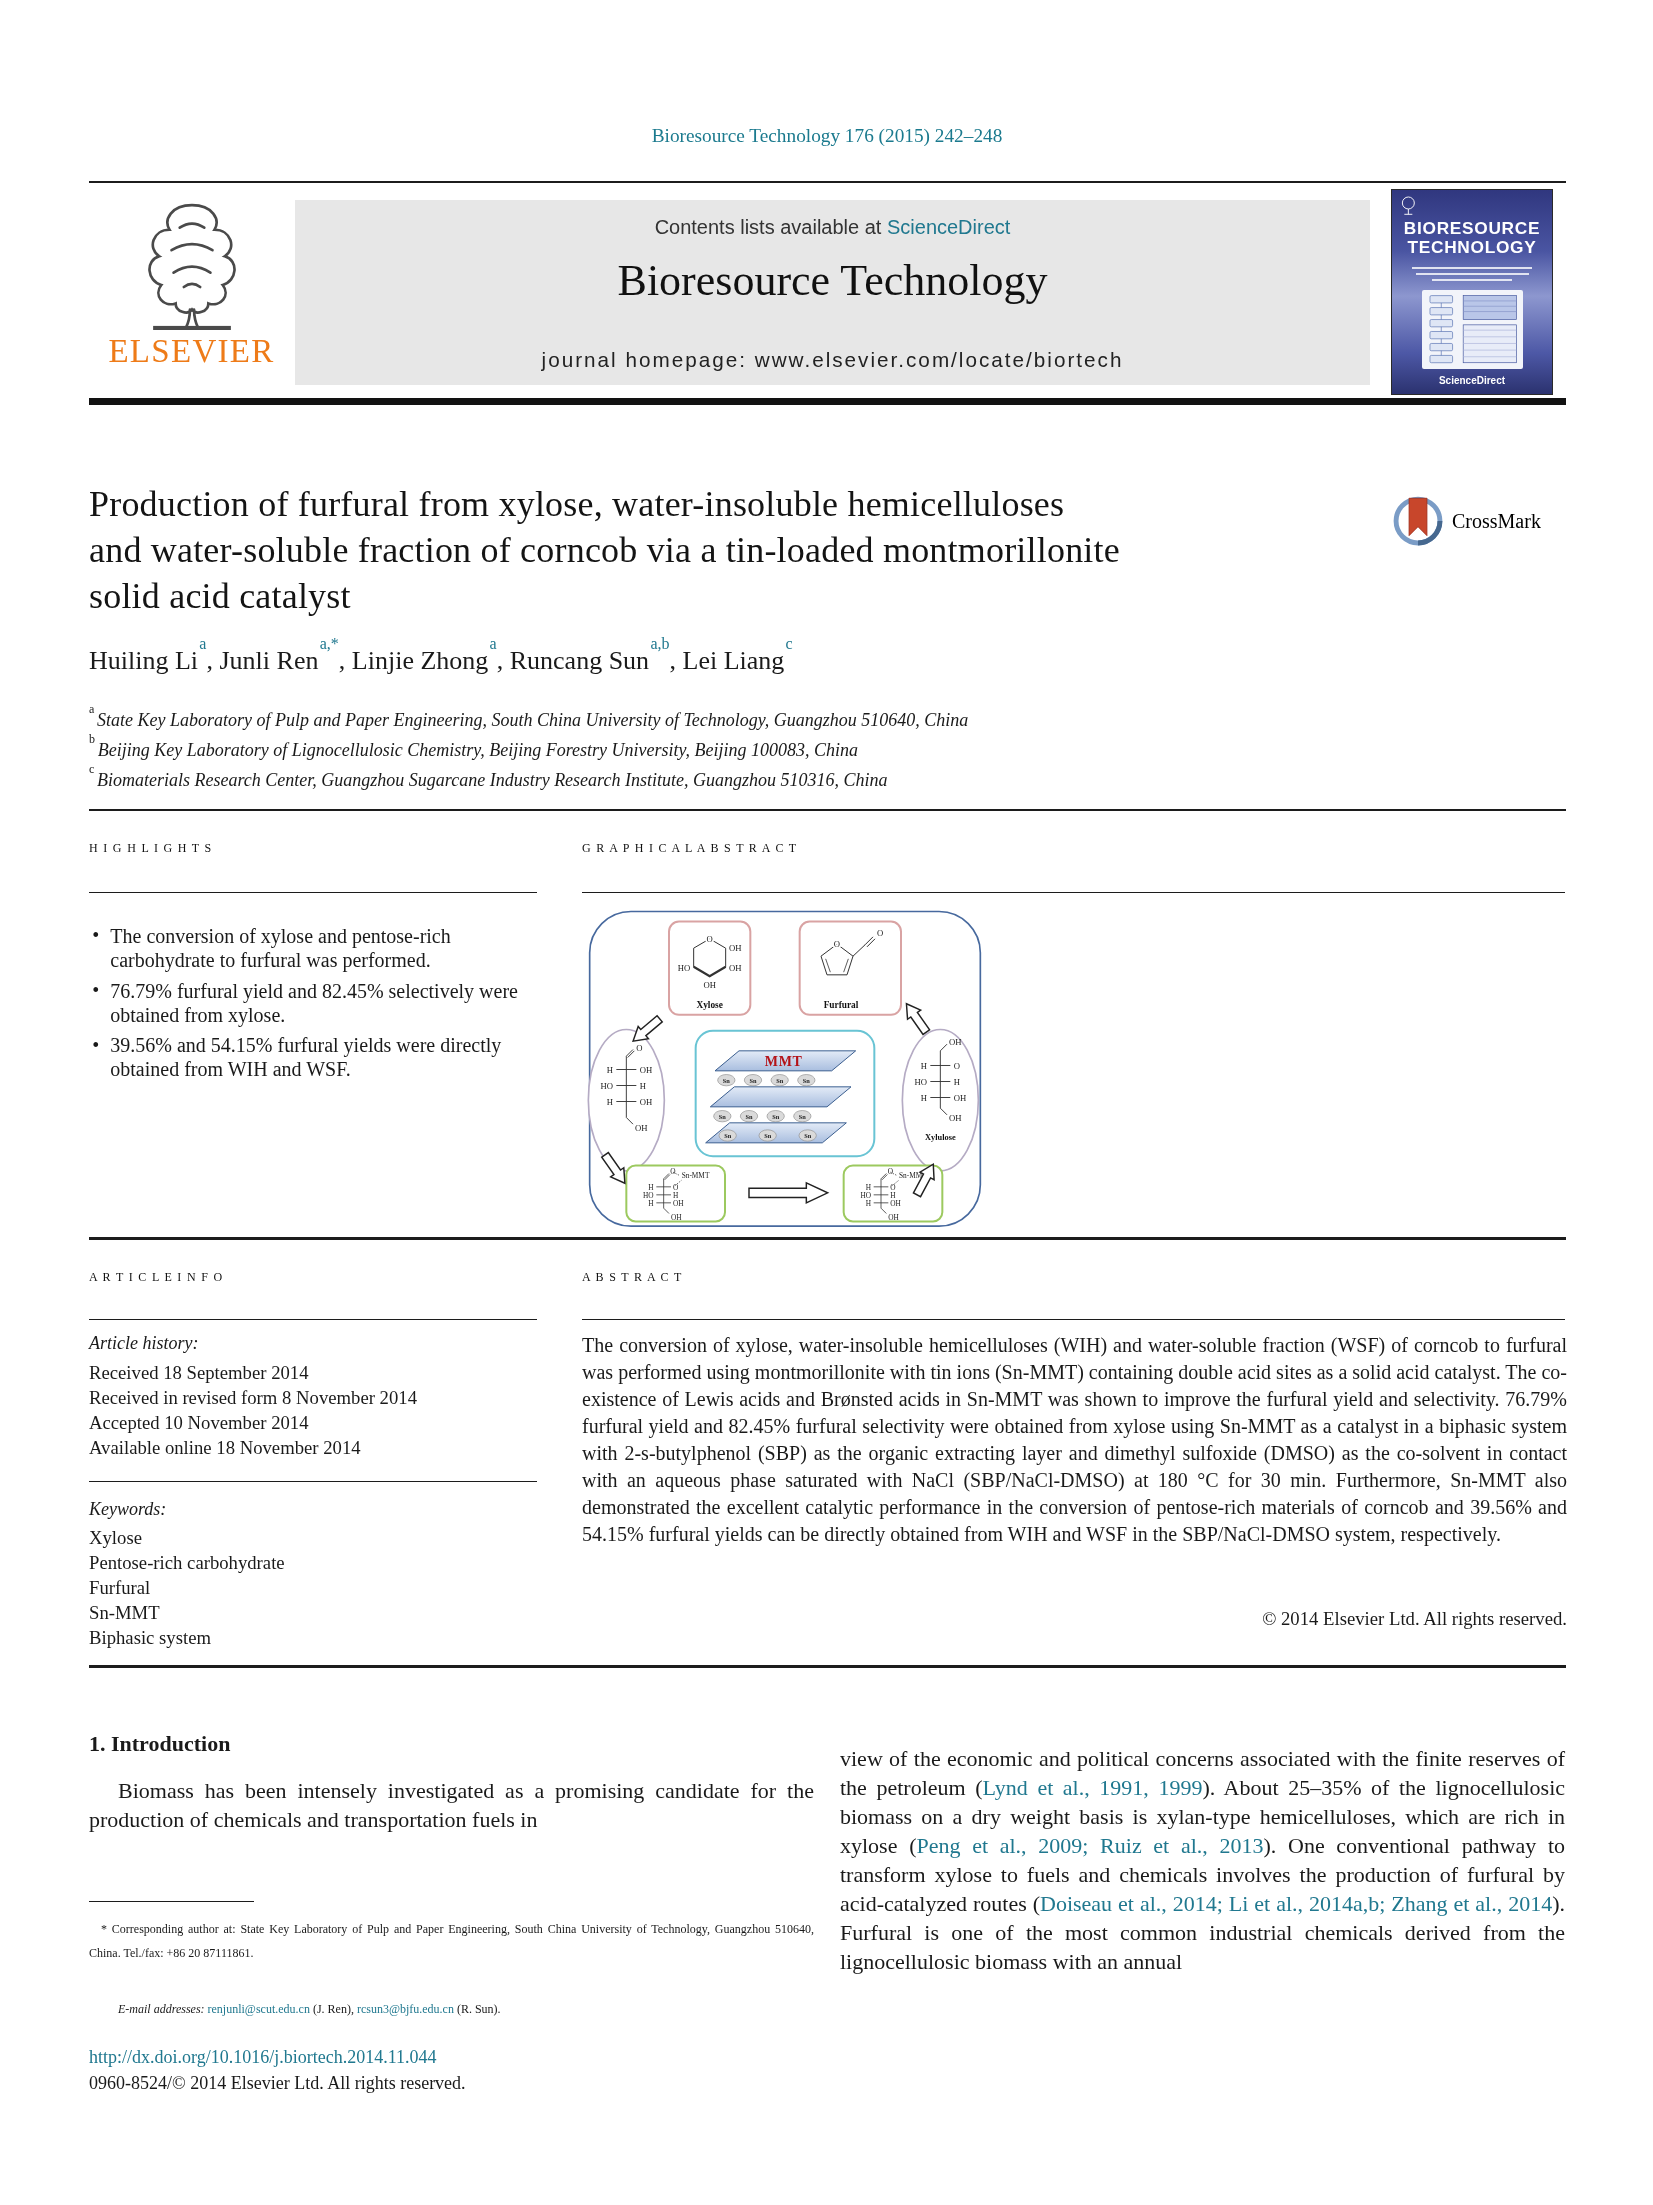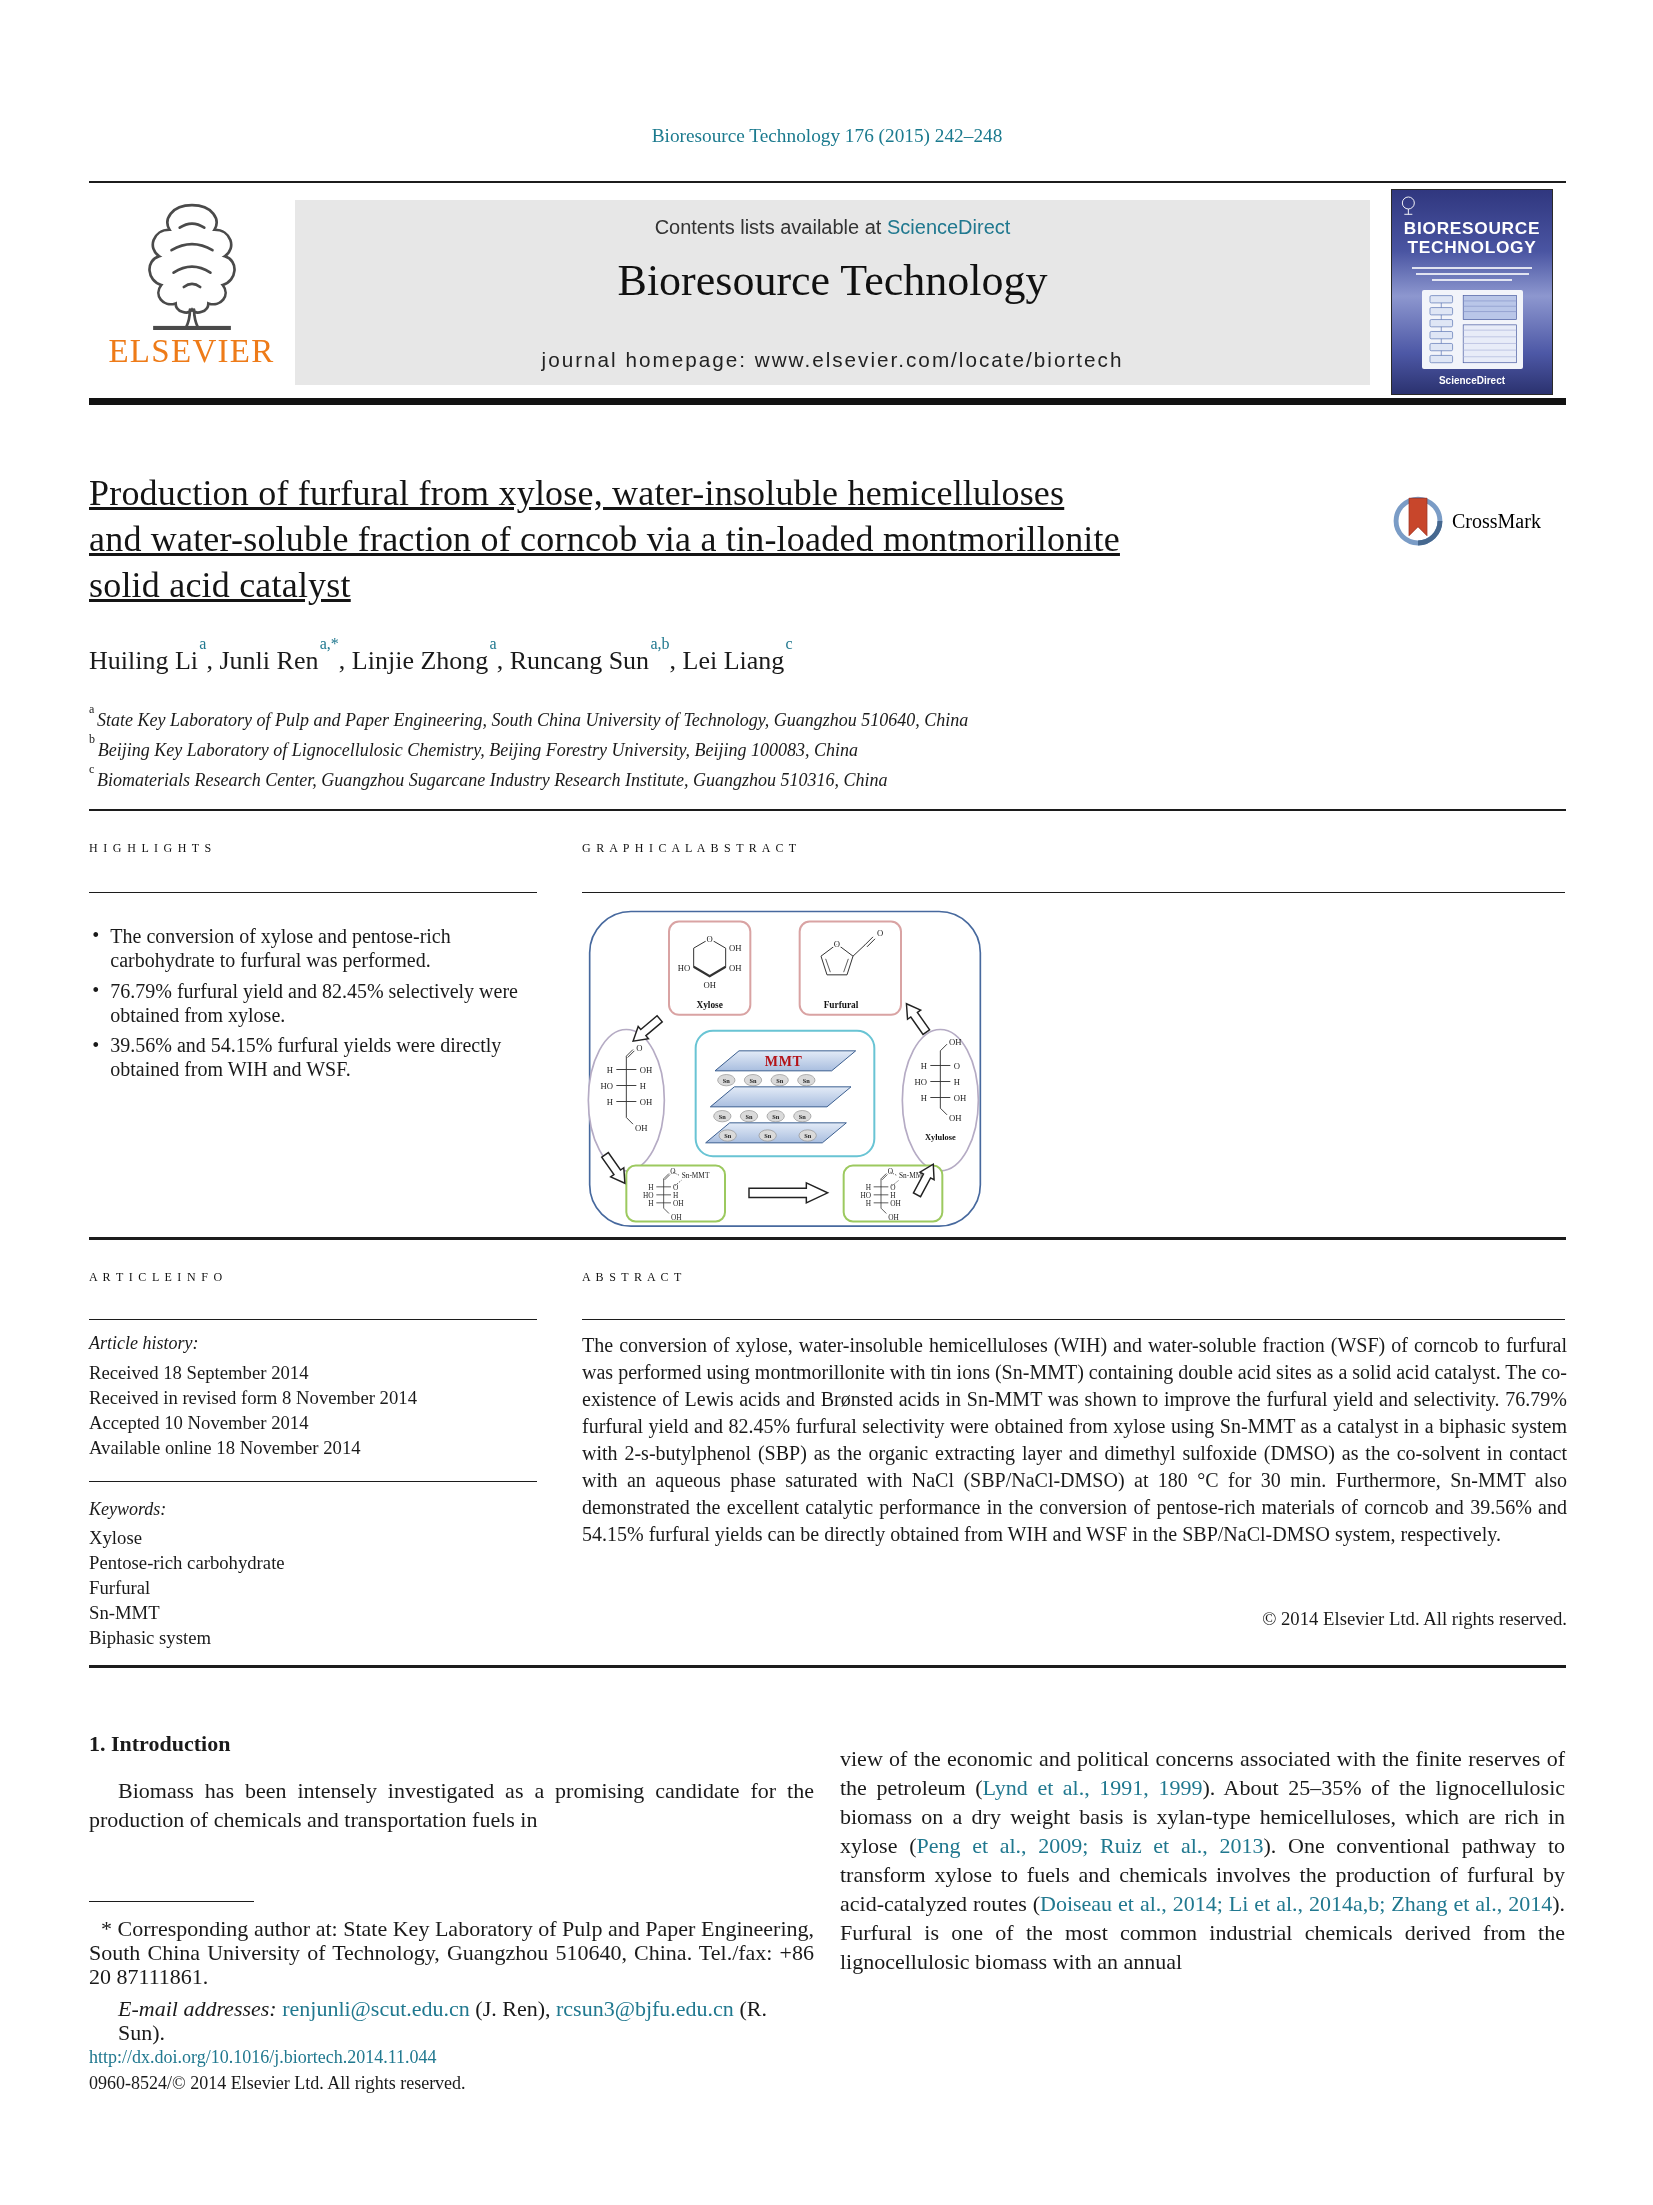--- a/index.html
+++ b/index.html
@@ -27,21 +27,21 @@
   .sec-head { font-size:12px; letter-spacing:1.3px; color:#111; }
   .hl-list { list-style:none; margin:0; padding:0; font-size:20px; line-height:24px; width:445px; }
   .hl-list li { position:relative; padding-left:21.3px; margin-bottom:6.7px; }
   .hl-list li::before { content:"•"; position:absolute; left:3.3px; top:-0.7px; }
   .info { font-size:18.7px; line-height:25px; }
   .info-label { font-size:18px; font-style:italic; }
   .abstract { font-size:20px; line-height:27px; }
   .copyright { font-size:18.7px; text-align:right; }
   .bodytext { font-size:22px; line-height:29px; }
   .intro-head { font-size:22px; font-weight:bold; }
-  .fn { font-size:22px; line-height:24px; }
+  .fn { font-size:12px; line-height:24px; }
   .small { font-size:18px; }
   .cm-wrap { display:flex; align-items:center; gap:8px; }
   .cm-label { font-size:20px; color:#000000; }
   .cover { background:linear-gradient(180deg,#30377f 0%,#4a55a2 30%,#8d97cf 52%,#4d58a6 80%,#2b326f 100%); border:0.7px solid #2a2a2a; }
   .cover-title { color:#fff; font-family:"Liberation Sans",sans-serif; font-weight:bold; font-size:17.3px; line-height:19.3px; letter-spacing:0.7px; text-align:center; margin-top:29px; }
   .cover-lines div { height:2px; background:rgba(255,255,255,.8); margin:4px auto; }
   .cover-panel { width:101px; height:79px; background:#f2f4fa; margin:9.3px auto 0; border-radius:2px; }
   .cover-sd { position:absolute; bottom:8px; width:100%; text-align:center; color:#fff; font-family:"Liberation Sans",sans-serif; font-size:10px; font-weight:bold; }
   
   .ga-atom { font-size:13px; fill:#222; }
@@ -114,21 +114,21 @@
         <path d="M62,16 H142 M62,24 H142 M62,32 H142" stroke="#8794c7" stroke-width="1"></path>
         <rect x="62" y="52" width="80" height="57" fill="#e8ecf8" stroke="#40549c"></rect>
         <path d="M62,60 H142 M62,70 H142 M62,80 H142 M62,90 H142 M62,100 H142" stroke="#aab4da" stroke-width="1"></path>
       </svg>
     </div>
     <div class="cover-sd">ScienceDirect</div>
   </div>
 
   <div class="abs blackbar" style="left:89px;top:398px;width:1477px;height:7.3px;"></div>
 
-  <div class="abs title" style="left:89px;top:470px;width:1293px;text-decoration:underline;">
+  <div class="abs title" style="left:89px;top:481px;width:1293px;">
     <div>Production of furfural from xylose, water-insoluble hemicelluloses</div>
     <div>and water-soluble fraction of corncob via a tin-loaded montmorillonite</div>
     <div>solid acid catalyst</div>
   </div>
 
   <div class="abs cm-wrap" style="left:1392px;top:495px;">
     <svg width="52" height="52" viewBox="0 0 64 64">
       <circle cx="32" cy="32" r="27" fill="#ffffff" stroke="#7a9cc6" stroke-width="6"></circle>
       <path d="M32,59 A27,27 0 0 0 59,32" fill="none" stroke="#46688f" stroke-width="6"></path>
       <path d="M21,4 L43,4 L43,50 L32,39 L21,50 Z" fill="#c8462b" stroke="#9e2f1c" stroke-width="1"></path>

